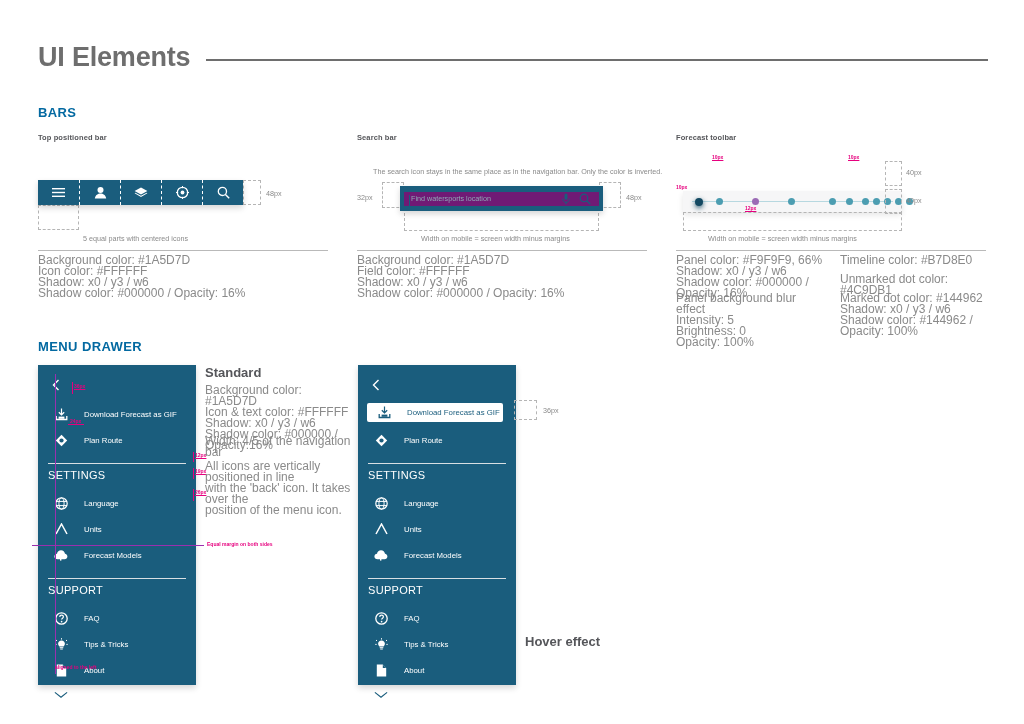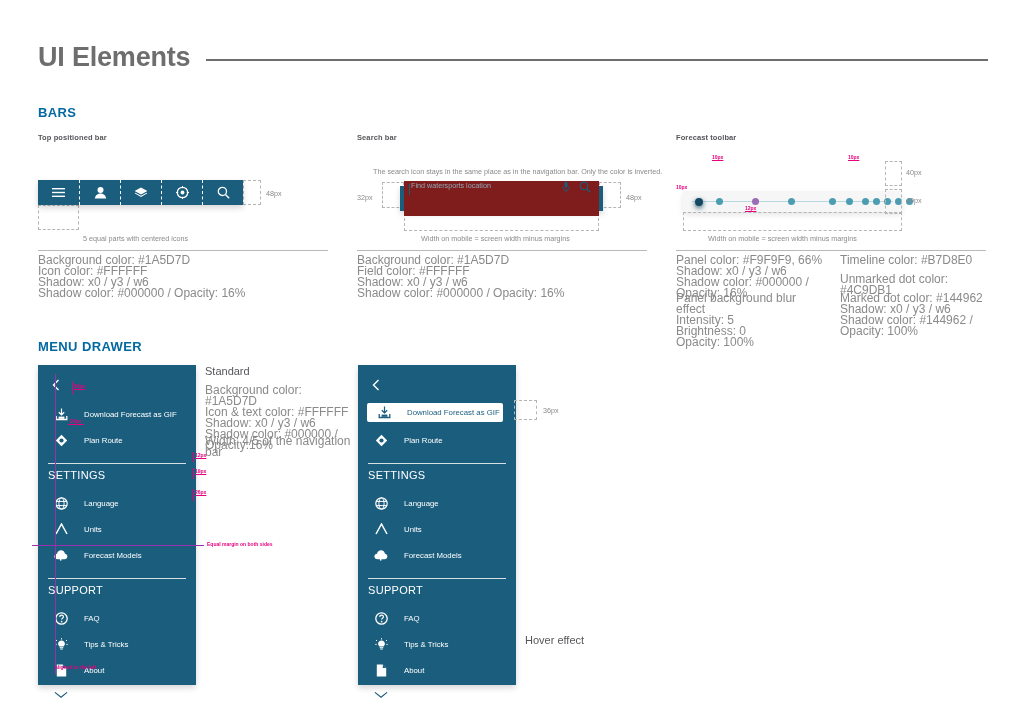--- a/index.html
+++ b/index.html
@@ -22,21 +22,21 @@
   }
   .title-rule { flex:1; height:2px; background:#6e6e6e; margin-left:16px; margin-top:4px; }
 
   
   .section-heading {
     position:absolute; font-size:13px; font-weight:bold; color:#0369a1; letter-spacing:0.4px;
   }
   .sub-heading { font-size:7.5px; font-weight:bold; color:#55565a; letter-spacing:0.1px; }
 
   .spec { font-size:12px; line-height:11px; color:#8a8a8a; white-space:pre-line; }
-  .spec-title { font-size:11px; font-weight:normal; color:#55565a; margin-bottom:7px; }
+  .spec-title { font-size:13px; font-weight:bold; color:#55565a; margin-bottom:7px; }
   .caption { font-size:7.2px; color:#8a8a8a; }
   .dim-label { font-size:7.2px; color:#8a8a8a; }
 
   .hr { position:absolute; height:1px; background:#b9b9b9; }
   .dashed-box { position:absolute; border:1px dashed #b5b5b5; }
 
   
   .navbar {
     position:absolute; display:flex; background:#1a5d7d;
     box-shadow:0 3px 6px rgba(0,0,0,0.16);
@@ -48,21 +48,21 @@
   .nav-cell + .nav-cell { border-left:1px dashed #ffffff; }
   .nav-cell svg { display:block; }
 
   
   .searchbar {
     position:absolute; background:#1a5d7d; padding:4px;
     box-shadow:0 3px 6px rgba(0,0,0,0.16);
     display:flex; align-items:center;
   }
   .search-field {
-    background:#7f1d1d; flex:1; height:35px; display:flex; align-items:flex-start;
+    background:#701a75; flex:1; height:14px; display:flex; align-items:center;
     padding:0 5px 0 7px; position:relative;
   }
   .search-placeholder {
     flex:1; font-size:7.2px; color:#8fa9b7; white-space:nowrap;
   }
   .search-caret {
     position:absolute; left:5px; top:3px; width:1px; height:11px; background:#1a5d7d;
   }
   .search-icons { display:flex; align-items:center; gap:9px; padding-right:3px; }
 
@@ -399,20 +399,23 @@
   <div class="guide-h" style="left:32px; top:545px; width:172px;"></div>
   <div class="ann" style="left:207px; top:541px;">Equal margin on both sides</div>
   <div class="ann" style="left:55px; top:664px;">aligned to the left</div>
 
   <div class="spec-title" style="position:absolute; left:205px; top:365px;">Standard</div>
   <div class="spec" style="position:absolute; left:205px; top:385px; width:150px;">Background color: #1A5D7D
 Icon &amp; text color: #FFFFFF
 Shadow: x0 / y3 / w6
 Shadow color: #000000 / Opacity:16%</div>
   <div class="spec" style="position:absolute; left:205px; top:436px; width:150px;">Width: 4/5 of the navigation bar</div>
+  <div class="spec" style="position:absolute; left:205px; top:461px; width:150px;">All icons are vertically positioned in line
+with the 'back' icon. It takes over the
+position of the menu icon.</div>
 
   <div class="drawer" style="left:358px; top:365px; width:158px; height:320px;">
     <div class="drawer-back">
       <svg width="8" height="12" viewBox="0 0 8 12">
         <polyline points="6.5,1 1.5,6 6.5,11" fill="none" stroke="#fff" stroke-width="1.4"></polyline>
       </svg>
     </div>
     <div id="drawer2-items">
         <div class="menu-item hover" style="top: 38px;">
           <span class="mi-icon">

